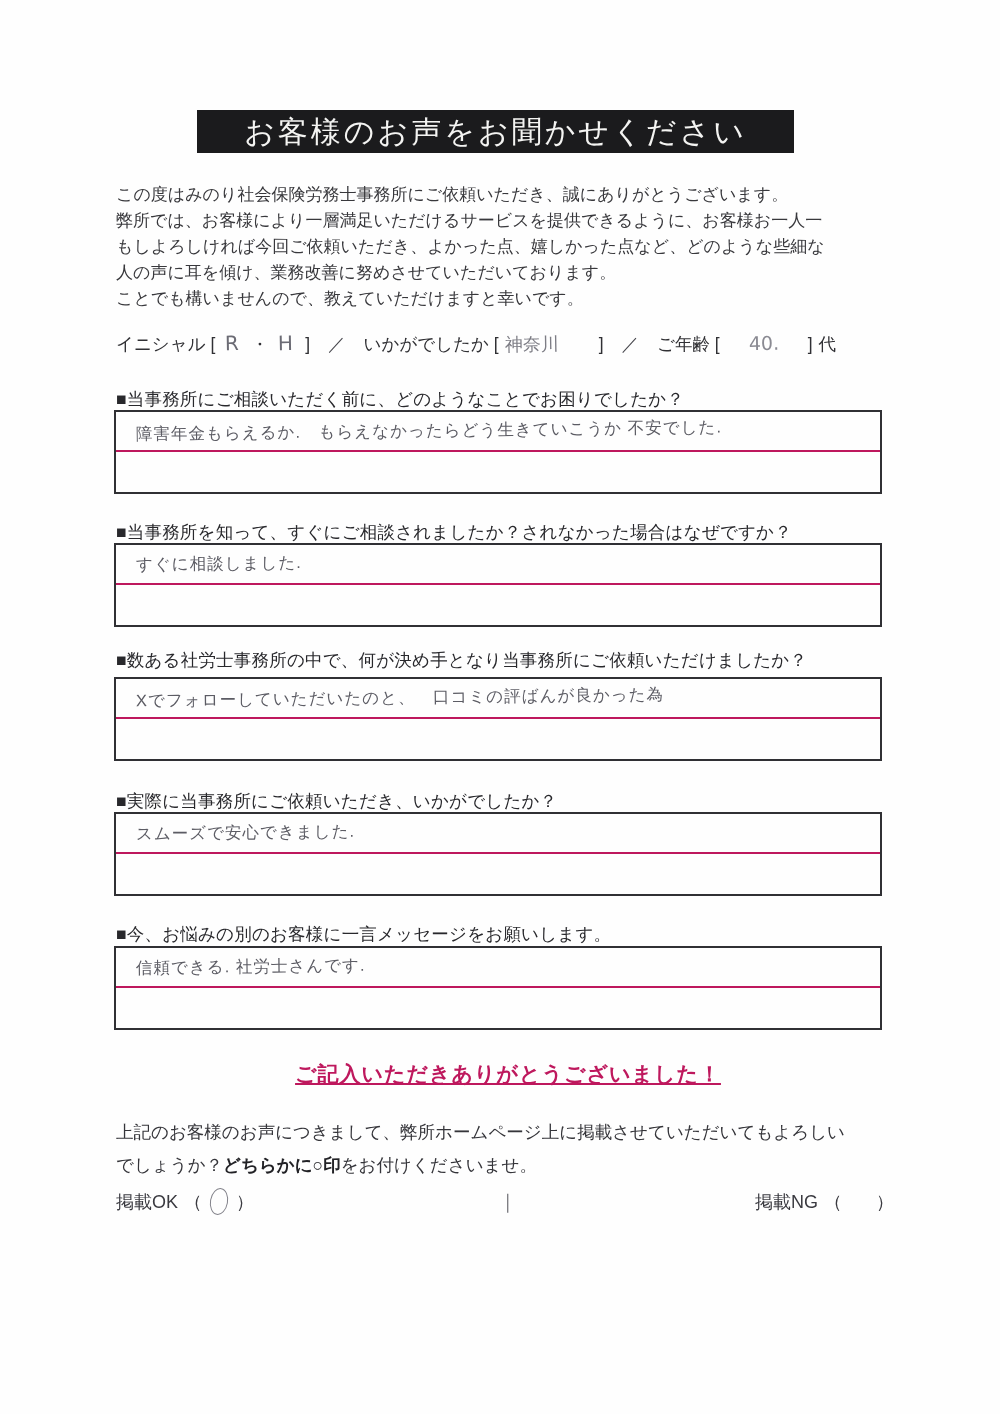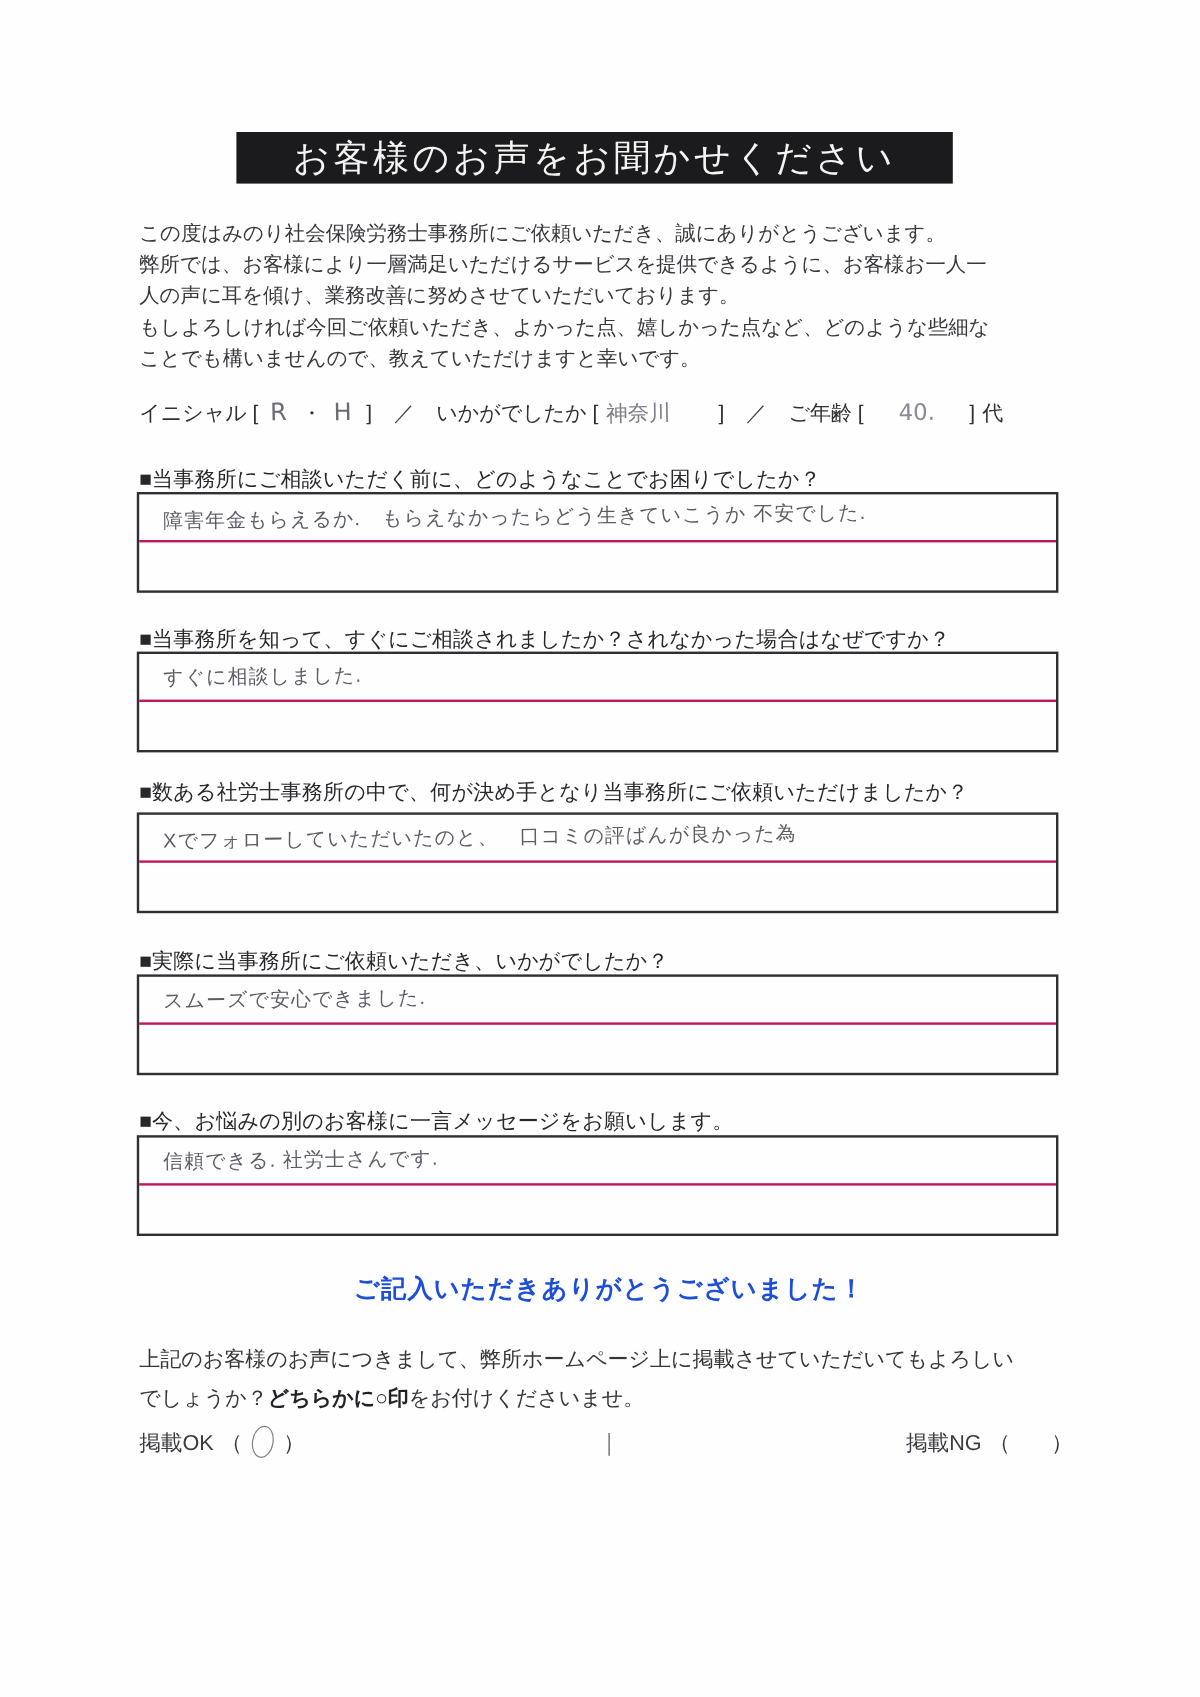--- a/index.html
+++ b/index.html
@@ -55,22 +55,23 @@
     display:flex;align-items:center;padding-left:20px;
   }
   .answer-row2{height:50%;}
   .answer-text{
     font-size:16.5px;color:#5c5c64;letter-spacing:1px;
     transform:rotate(-0.7deg);display:inline-block;
   }
   
   .thanks{
     position:absolute;left:116px;top:1060px;width:784px;
-    text-align:center;font-size:21px;font-weight:bold;color:#1d4ed8;
+    text-align:center;font-size:21px;font-weight:bold;color:#be185d;
     letter-spacing:1px;
+    text-decoration:underline;
   }
   .note{
     position:absolute;left:116px;top:1116px;width:790px;
     font-size:17.5px;line-height:33px;color:#35353a;
   }
   .note b{color:#222226;}
   .publish-row{
     position:absolute;left:116px;top:1188px;width:784px;
     display:flex;align-items:center;justify-content:space-between;
     font-size:18px;color:#3a3a40;
@@ -89,22 +90,22 @@
 
 <div class="sheet">
 
   <div class="title-bar">
     <span>お客様のお声をお聞かせください</span>
   </div>
 
   <div class="intro">
     <div>この度はみのり社会保険労務士事務所にご依頼いただき、誠にありがとうございます。</div>
     <div>弊所では、お客様により一層満足いただけるサービスを提供できるように、お客様お一人一</div>
+    <div>もしよろしければ今回ご依頼いただき、よかった点、嬉しかった点など、どのような些細な</div>
     <div>人の声に耳を傾け、業務改善に努めさせていただいております。</div>
-    <div>もしよろしければ今回ご依頼いただき、よかった点、嬉しかった点など、どのような些細な</div>
     <div>ことでも構いませんので、教えていただけますと幸いです。</div>
   </div>
 
   <div class="profile">
     <span>イニシャル [</span>
     <span class="hand hand-initial">R</span>
     <span class="hand-dot">・</span>
     <span class="hand hand-initial">H</span>
     <span>]</span>
     <span class="sep">／</span>

